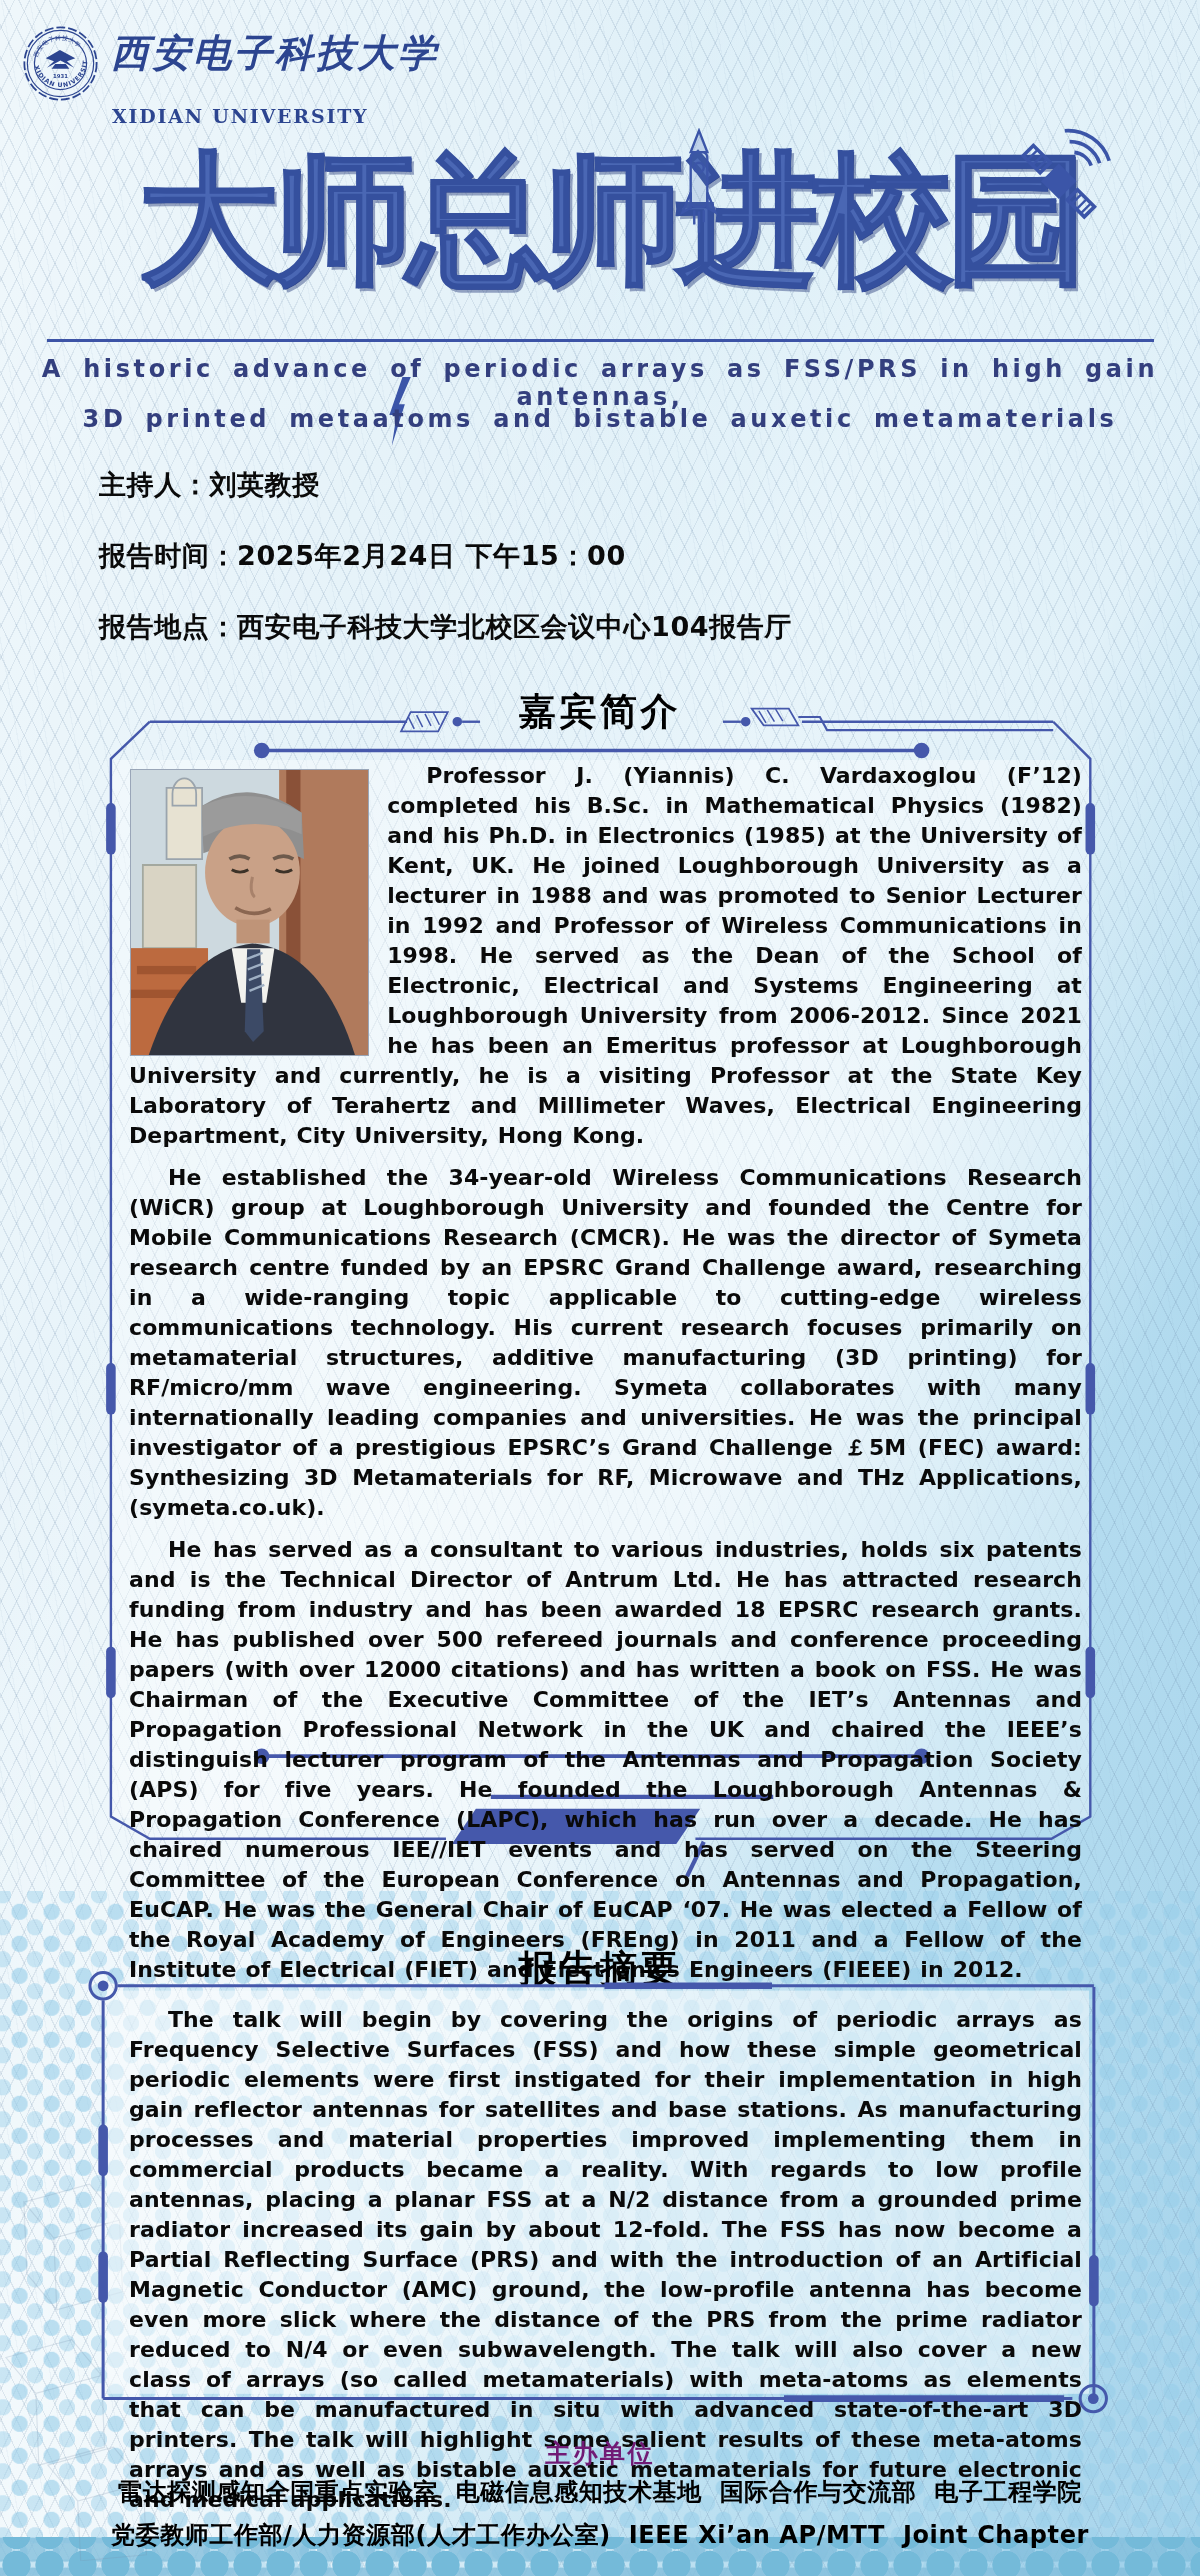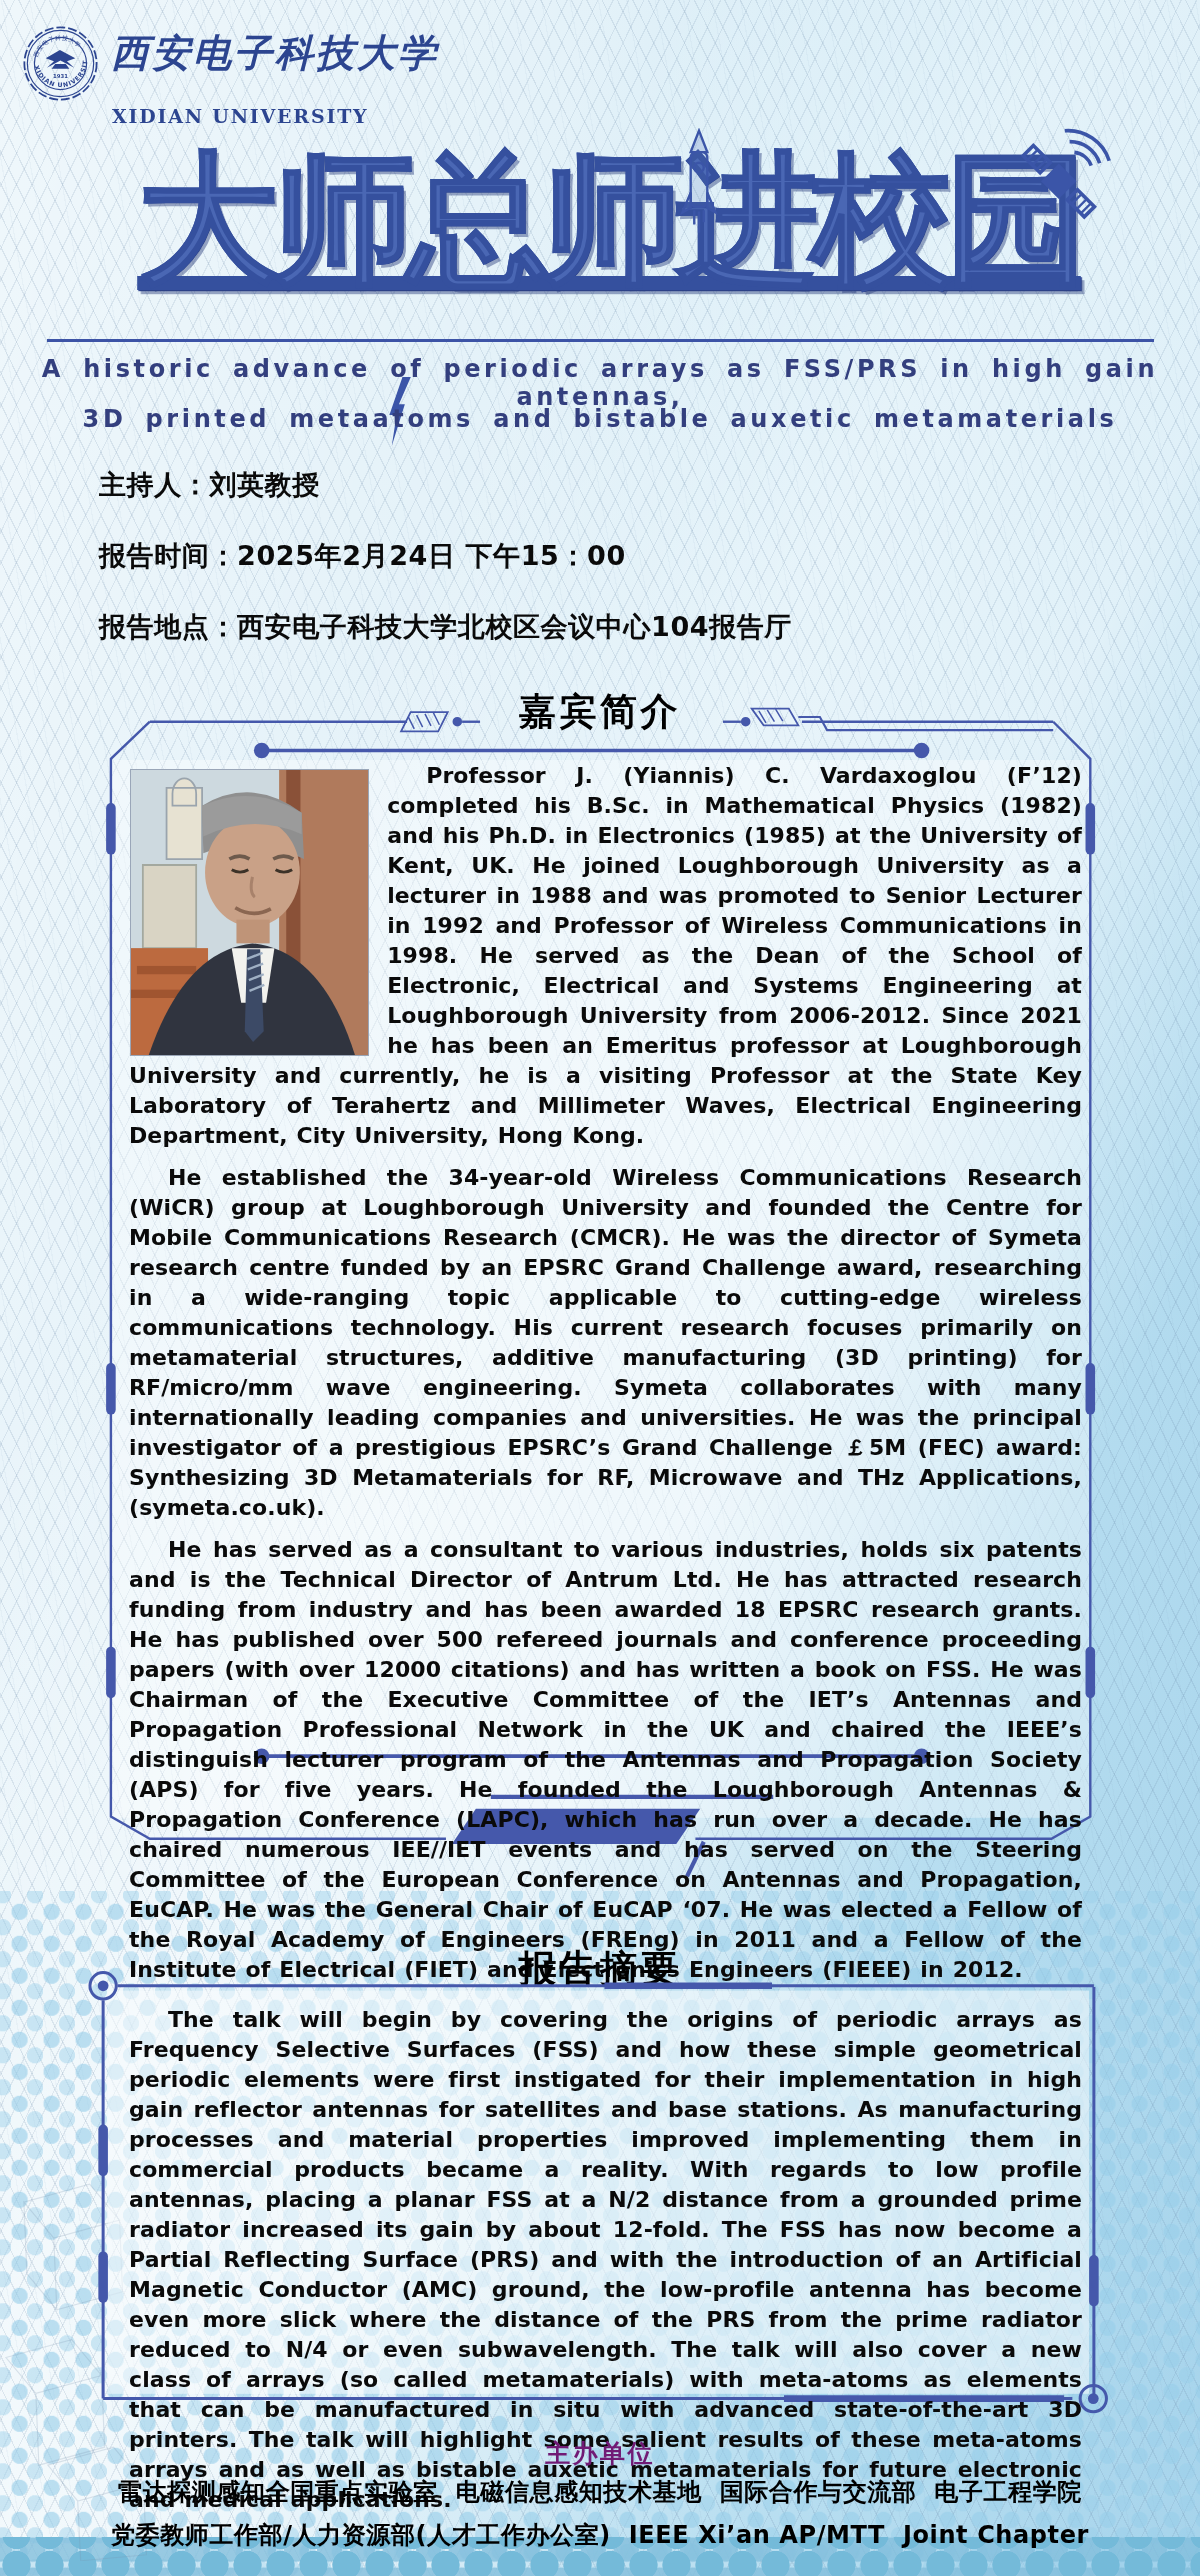--- a/index.html
+++ b/index.html
@@ -36,21 +36,21 @@
       font-style:italic;color:var(--navy);letter-spacing:3px;
       font-family:"DejaVu Serif","Liberation Serif",serif;}
   .brand-en{position:absolute;left:112px;top:105px;font-size:19px;font-weight:bold;
       color:var(--navy);letter-spacing:1.8px;font-family:"DejaVu Serif","Liberation Serif",serif;}
 
   
   .main-title{position:absolute;left:0;top:148px;width:100%;text-align:center;
       font-size:142px;line-height:1;font-weight:900;color:var(--titleblue);
       letter-spacing:-7.2px;padding-left:18px;box-sizing:border-box;
       -webkit-text-stroke:1.8px #35509e;
-      text-shadow:3.6px 4.2px 0 rgba(42,62,125,.45), 1.2px 1.2px 0 #2d4390;text-decoration:underline;}
+      text-shadow:3.6px 4.2px 0 rgba(42,62,125,.45), 1.2px 1.2px 0 #2d4390;}
   .rocket{position:absolute;left:680px;top:128px;width:38px;height:117px;}
   .satellite{position:absolute;left:1012px;top:126px;width:114px;height:108px;}
   .bolt{position:absolute;left:388px;top:377px;width:23px;height:69px;}
 
   .divider{position:absolute;left:47px;top:339px;width:1107px;height:3px;background:var(--accent);}
 
   .subtitle{position:absolute;left:0;width:100%;text-align:center;font-weight:bold;
       font-size:24px;color:#333f7e;letter-spacing:3.6px;word-spacing:7.2px;}
   .subtitle.l1{top:355px;} .subtitle.l2{top:405px;}
 

